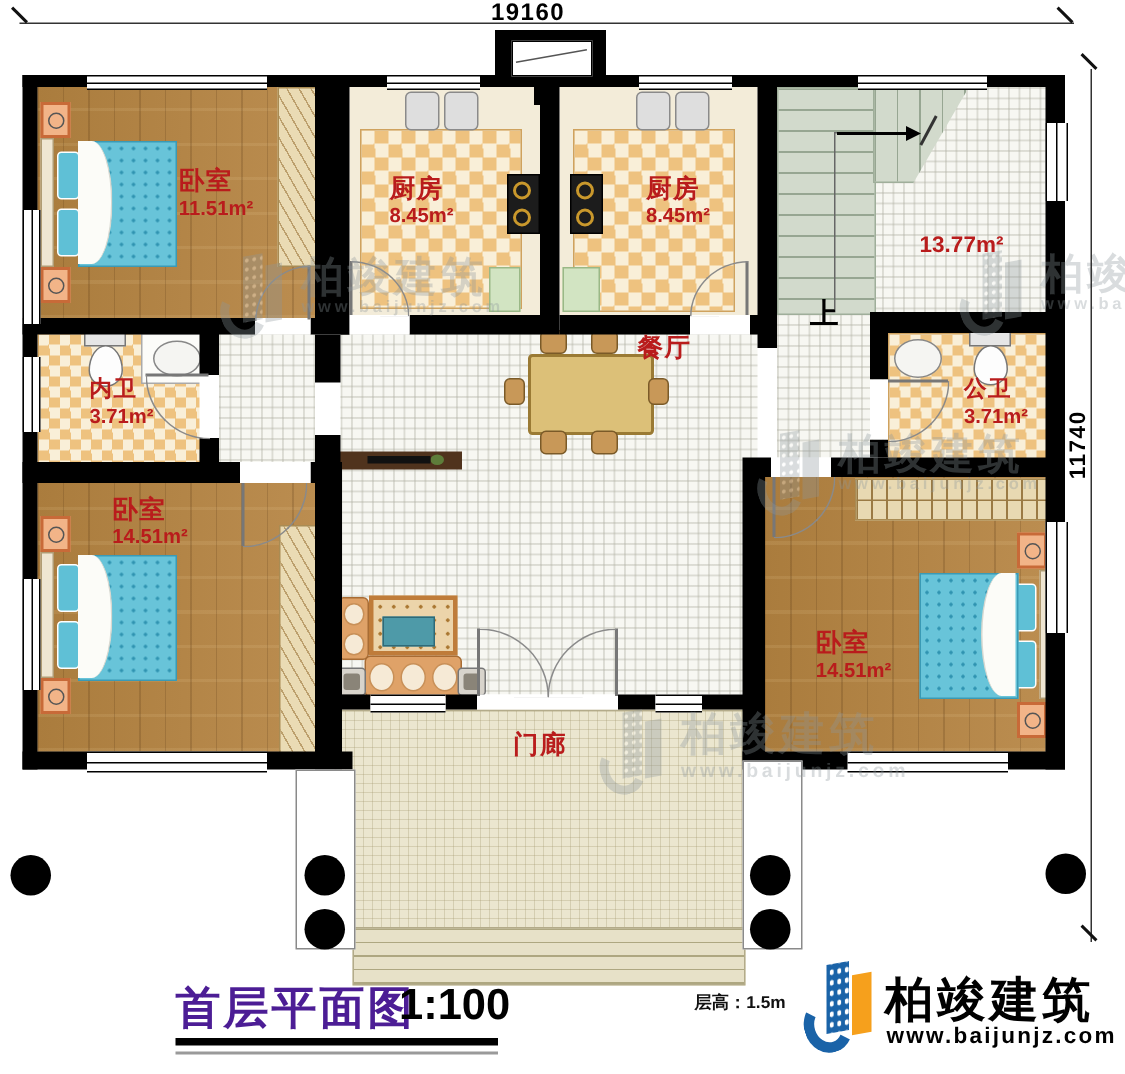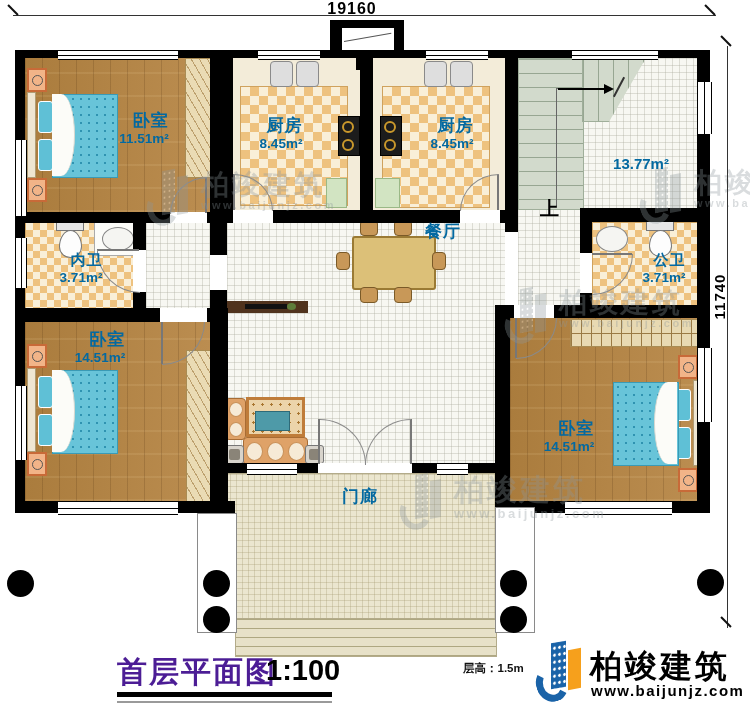--- a/index.html
+++ b/index.html
@@ -75,21 +75,21 @@
   .stove::before{top:4px;} .stove::after{bottom:4px;}
   .toilet-tank{position:absolute;background:#e6e6e6;border:1px solid #777;}
   .toilet-bowl{position:absolute;background:#fdfdfd;border:1px solid #777;border-radius:50% 50% 50% 50%/60% 60% 40% 40%;}
   .basin{position:absolute;background:#f5f5f2;border:1px solid #888;border-radius:50%;}
   .counter{position:absolute;background:#fcfcf9;border:1px solid #aaa;}
   .greenmat{position:absolute;background:#d2e4c2;border:1px solid #9ab886;}
   .tv{position:absolute;background:#50331d;}
   .tv::after{content:"";position:absolute;left:22px;top:3px;width:42px;height:5px;background:#111;}
   .tv::before{content:"";position:absolute;right:12px;top:2px;width:9px;height:7px;background:#5e7d3a;border-radius:50%;}
   
-  .rl{position:absolute;transform:translateX(-50%);text-align:right;color:#0369a1;font-weight:bold;white-space:nowrap;line-height:1.25;}
+  .rl{position:absolute;transform:translateX(-50%);text-align:left;color:#b91c1c;font-weight:bold;white-space:nowrap;line-height:1.25;}
   .rl .nm{font-size:17px;letter-spacing:1px;}
   .rl .ar{font-size:13.5px;}
   .rl.big .nm{font-size:21px;letter-spacing:2px;}
   .rl.big .ar{font-size:15px;}
   .rl.small .nm{font-size:15px;}
   .up-label{position:absolute;font-size:19px;font-weight:bold;color:#000;}
   
   .dimline{position:absolute;background:#333;}
   .tick{position:absolute;width:14px;height:2px;background:#111;transform:rotate(45deg);}
   .dimtext{position:absolute;font-size:16px;font-weight:bold;color:#000;letter-spacing:1px;}

